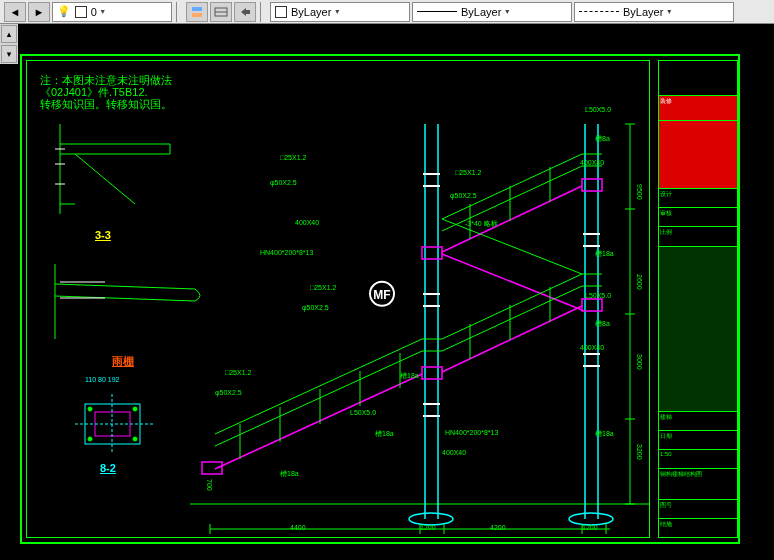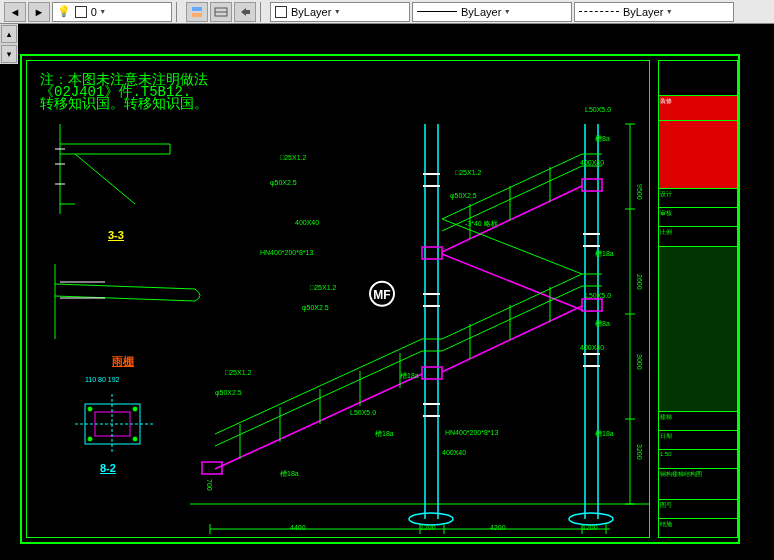--- a/index.html
+++ b/index.html
@@ -9,21 +9,21 @@
 .tb-field { height: 20px; background: #fff; border: 1px solid #888; padding: 0 4px; display: flex; align-items: center; gap: 4px; }
 .tb-sep { width: 6px; height: 20px; border-left: 1px solid #888; margin: 0 2px; }
 .color-sw { width: 12px; height: 12px; border: 1px solid #333; display: inline-block; }
 .tb-drop { font-size: 8px; color: #444; }
 .canvas { position: relative; width: 774px; height: 536px; background: #000; overflow: hidden; }
 .border-rect { position: absolute; left: 20px; top: 30px; width: 720px; height: 490px; border: 2px solid #0f0; }
 .inner-rect { position: absolute; left: 26px; top: 36px; width: 624px; height: 478px; border: 1px solid #0f0; }
 .title-block { position: absolute; right: 36px; top: 36px; width: 80px; height: 478px; border: 1px solid #0f0; display: flex; flex-direction: column; }
 .tb-row { flex: 1; border-bottom: 1px solid #0f0; font-size: 6px; color: #0f0; padding: 1px; overflow: hidden; }
 .tb-row.red { background: #d00; color: #fff; }
-.note { position: absolute; left: 40px; top: 50px; color: #0f0; font-size: 14px; line-height: 12px; font-family: Liberation Mono, monospace; }
+.note { position: absolute; left: 40px; top: 50px; color: #0f0; font-size: 11px; line-height: 12px; }
 .sec-label { position: absolute; color: #ff0; font-size: 11px; font-weight: bold; text-decoration: underline; }
 .detail-svg { position: absolute; }
 .dim-txt { position: absolute; color: #0f0; font-size: 7px; white-space: nowrap; }
 .dim-txt.cyan { color: #0ff; }
 .watermark { position: absolute; left: 50%; top: 50%; transform: translate(-50%,-50%); color: rgba(255,255,255,0.75); font-size: 28px; font-weight: bold; text-align: center; pointer-events: none; text-shadow: 0 0 6px rgba(0,0,0,0.6); }
 .watermark .sub { font-size: 12px; font-weight: normal; display: block; }
 .nav { position: absolute; top: 0; left: 0; width: 18px; background: #d4d4d4; display: flex; flex-direction: column; }
 .nav-btn { width: 16px; height: 18px; border: 1px solid #999; background: #d4d4d4; margin: 1px; display: flex; align-items: center; justify-content: center; font-size: 9px; cursor: pointer; }
 .ltype-line { width: 40px; height: 0; border-top: 1px solid #000; }
 .ltype-dash { width: 40px; height: 0; border-top: 1px dashed #000; }
@@ -101,21 +101,21 @@
     <div class="tb-row" style="flex:0.3">图号</div>
     <div class="tb-row" style="flex:0.3;border:none">结施</div>
   </div>
 
   <div class="note">
     <div>注：本图未注意未注明做法</div>
     <div>《02J401》件.T5B12.</div>
     <div>转移知识国。转移知识国。</div>
   </div>
 
-  <div class="sec-label" style="left:108px;top:205px">3-3</div>
+  <div class="sec-label" style="left:95px;top:205px">3-3</div>
   <div class="sec-label" style="left:112px;top:330px;color:#f50">雨棚</div>
   <div class="sec-label" style="left:100px;top:438px;color:#0ff">8-2</div>
 
   <svg class="detail-svg" style="left:50px;top:90px" width="140" height="110">
     <g stroke="#0f0" fill="none" stroke-width="1">
       <line x1="10" y1="10" x2="10" y2="100"></line>
       <line x1="10" y1="30" x2="120" y2="30"></line>
       <line x1="10" y1="40" x2="120" y2="40"></line>
       <line x1="120" y1="30" x2="120" y2="40"></line>
       <line x1="25" y1="40" x2="85" y2="90"></line>

